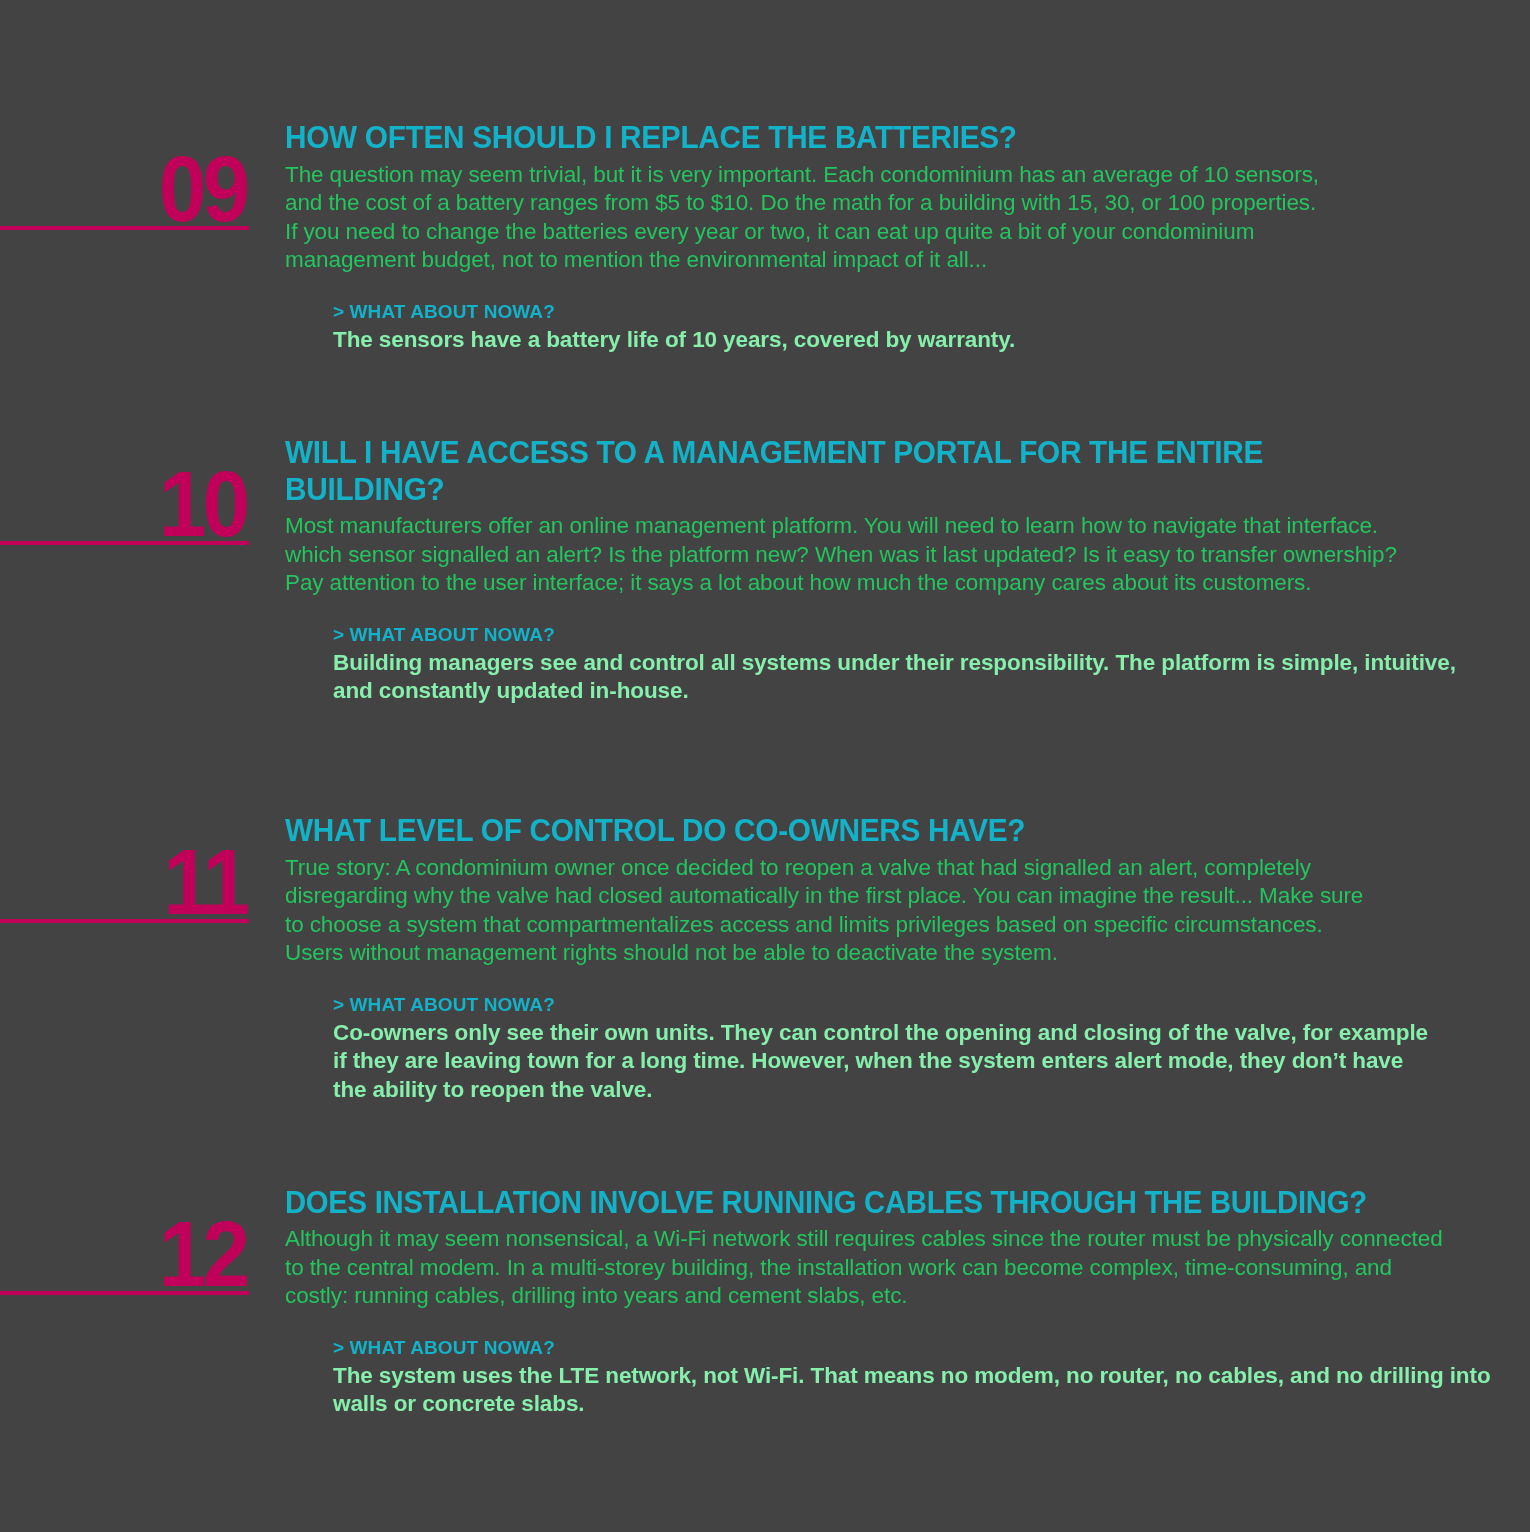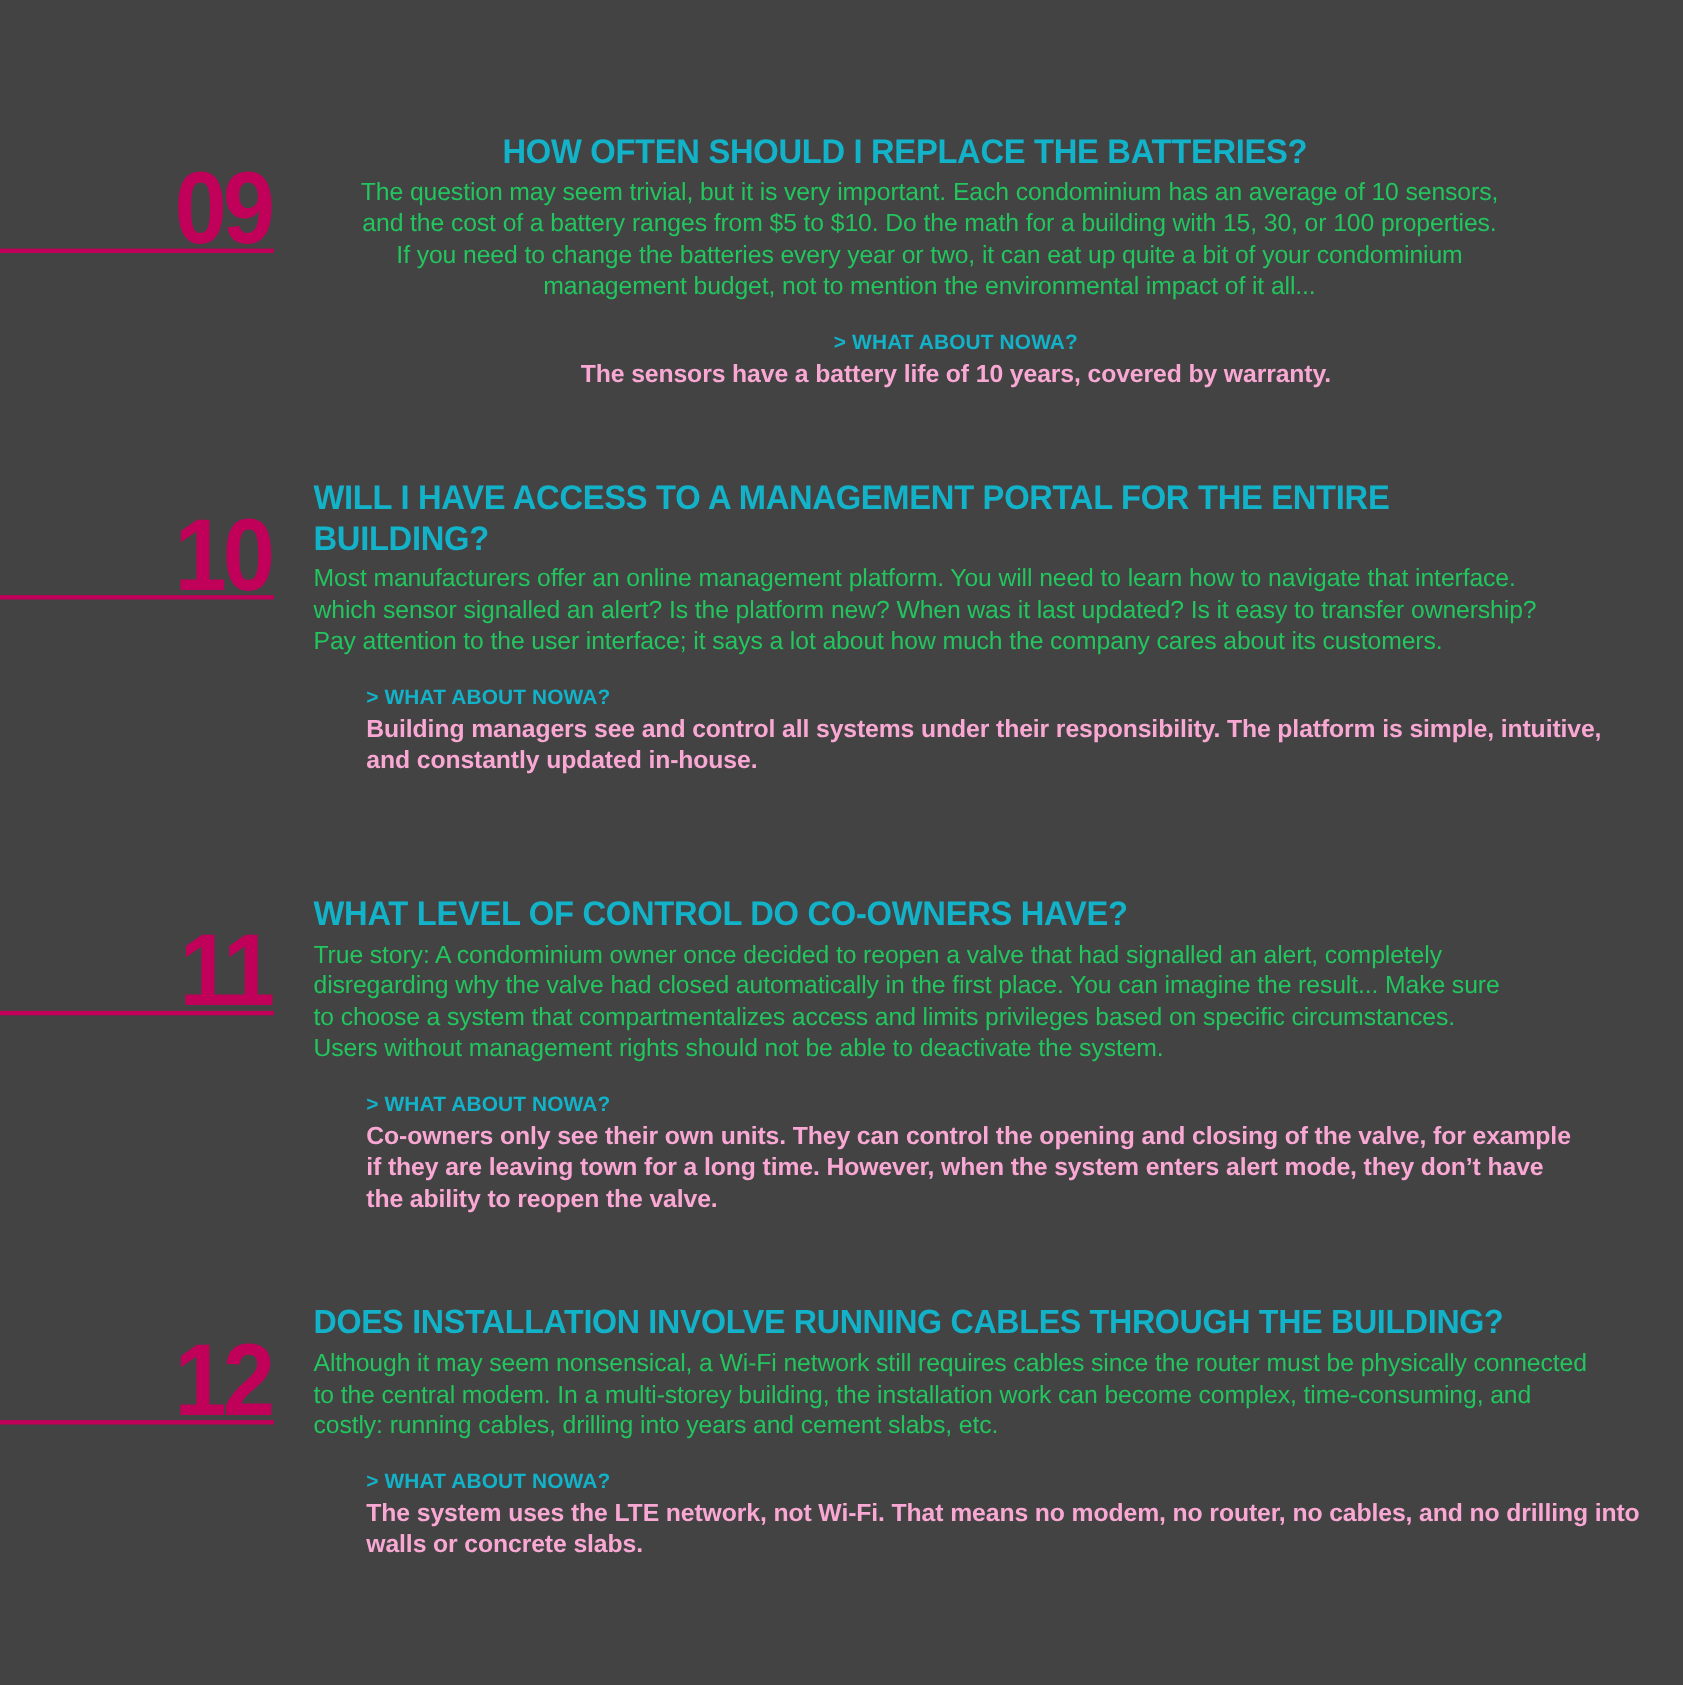--- a/index.html
+++ b/index.html
@@ -112,29 +112,29 @@
     margin: 0;
     letter-spacing: -0.1px;
   }
   .nowa-answer .line {
     display: block;
     white-space: nowrap;
   }
 
   
   #faq-09 { top: 120px; }
-  #faq-09 .content { width: 1120px; text-align: center; }
+  #faq-09 .content { width: 1120px; }
   #faq-10 { top: 435px; }
   #faq-11 { top: 813px; }
   #faq-12 { top: 1185px; }
 
   #faq-09 .q-title { font-size: 31px; }
   #faq-12 .q-title { font-size: 30.5px; }
 </style>
-<style>body,.page{background:#444344;}.q-title,.nowa-label{color:#12B2C9;}.num-text,.num-rule{color:#C00059;}.num-rule{background:#C00059;}.q-body{color:#22c55e;}.nowa-answer{color:#f9a8d4;}</style></head>
+<style>body,.page{background:#444344;}.q-title,.nowa-label{color:#12B2C9;}.num-text,.num-rule{color:#C00059;}.num-rule{background:#C00059;}.q-body{color:#22c55e;}.nowa-answer{color:#86efac;}</style></head>
 <body>
 
 <div class="page">
 
   <section class="faq-item" id="faq-09">
     <div class="num-block">
       <div class="num-rule"></div>
       <div class="num-text">09</div>
     </div>
     <div class="content">

